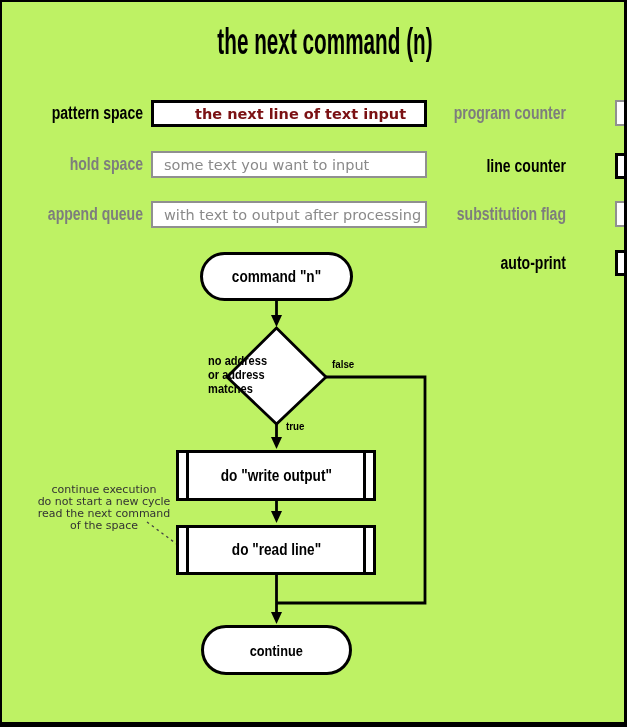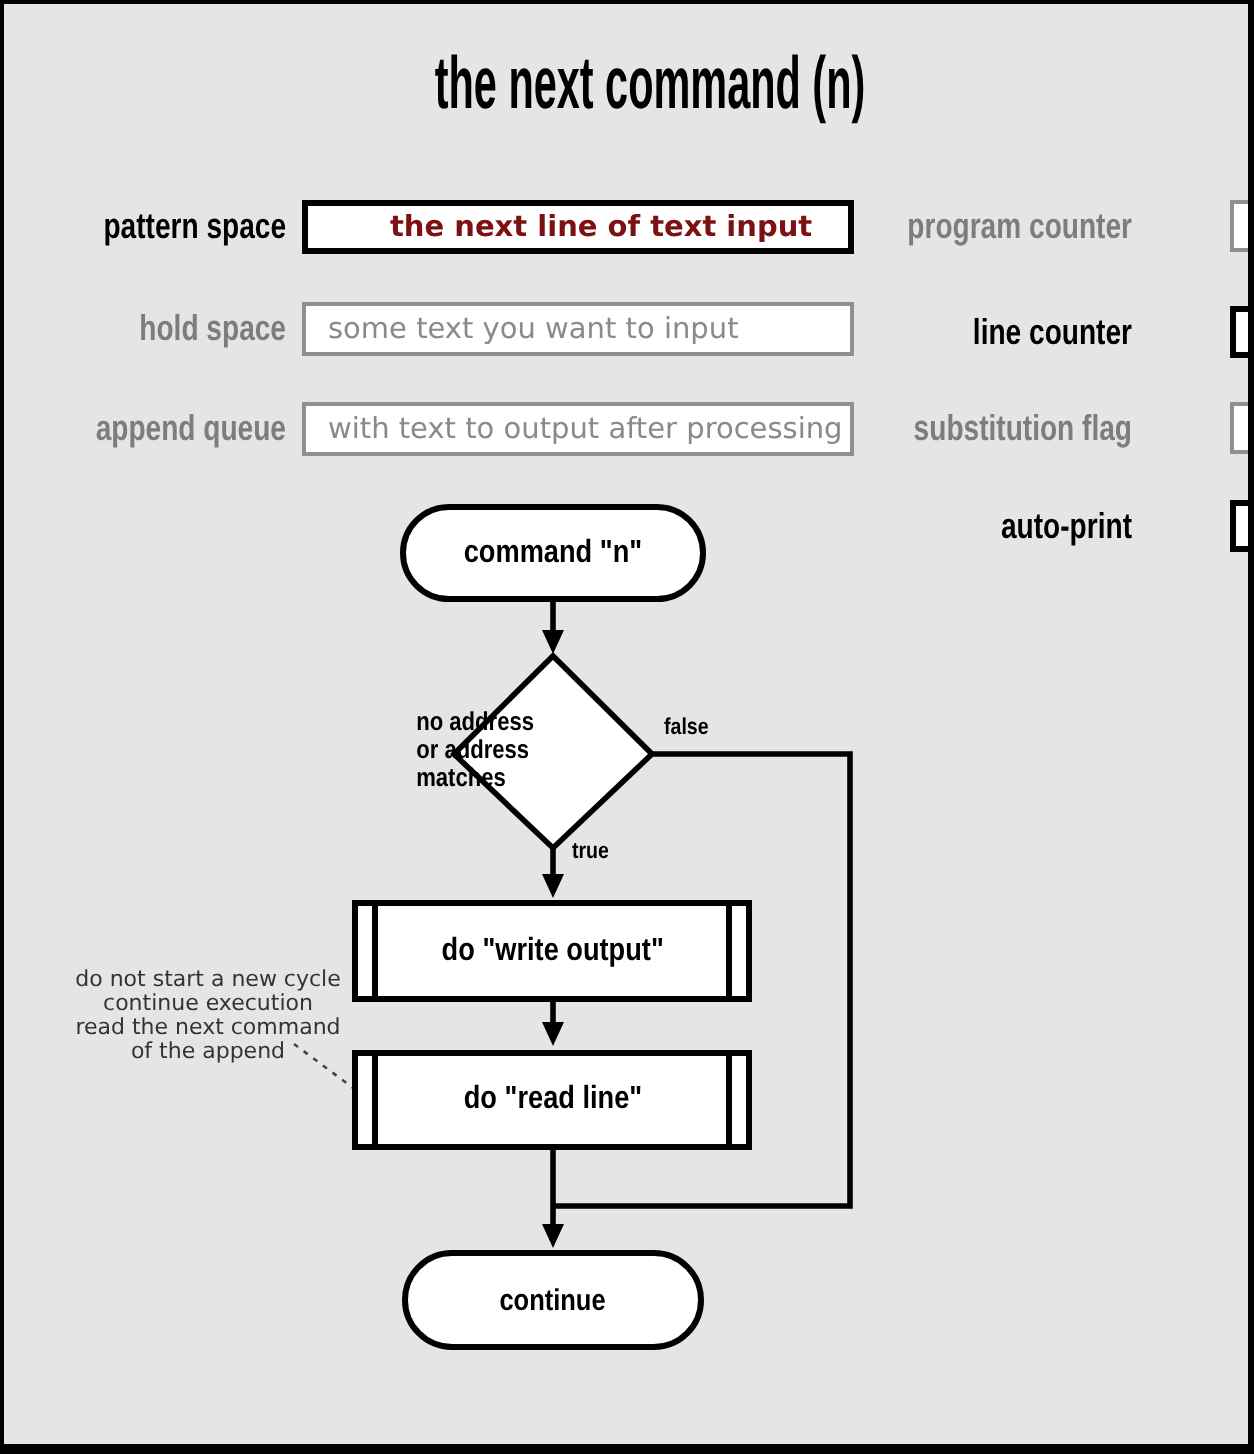--- a/index.html
+++ b/index.html
@@ -8,21 +8,21 @@
     --muted-border:#909090;
     --muted-val:#8a8a8a;
     --ink:#000000;
   }
   *{margin:0;padding:0;box-sizing:border-box;}
   html,body{background:#ffffff;}
   body{font-family:"Liberation Sans",sans-serif;}
   .frame{
     position:relative;
     width:627px;height:727px;
-    background:#e5e5e5;
+    background:#bef264;
     border-style:solid;border-color:var(--ink);
     border-width:2px 3px 5px 2px;
     overflow:hidden;
   }
   svg.overlay{position:absolute;left:0;top:0;}
 
   
   .cond-r{font-family:"Liberation Sans",sans-serif;font-weight:bold;transform:scaleX(0.78);transform-origin:100% 50%;white-space:nowrap;}
   .cond-c{font-family:"Liberation Sans",sans-serif;font-weight:bold;display:inline-block;transform:scaleX(0.80);transform-origin:50% 50%;white-space:nowrap;}
 
@@ -158,19 +158,19 @@
     <div class="bar bar-l"></div>
     <div class="bar bar-r"></div>
     <span class="cond-c nodetext">do "read line"</span>
   </div>
 
   <div class="node stadium" style="left:199px;top:623px;width:151px;height:50px">
     <span class="cond-c nodetext" style="font-size:15px">continue</span>
   </div>
 
   <div class="annotation">
+    <div>continue execution</div>
     <div>do not start a new cycle</div>
-    <div>continue execution</div>
     <div>read the next command</div>
-    <div>of the append</div>
+    <div>of the space</div>
   </div>
 
 </div>
 
 </body></html>

